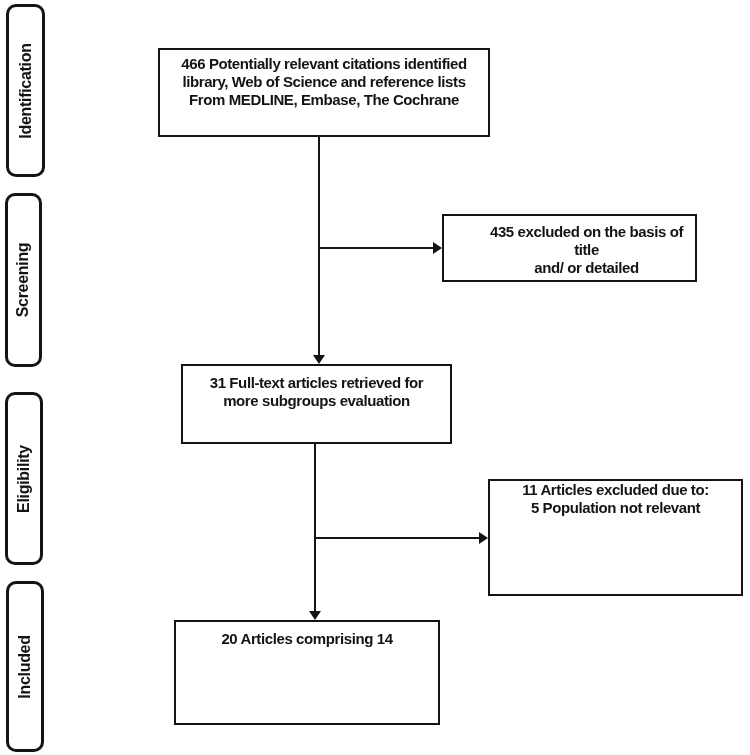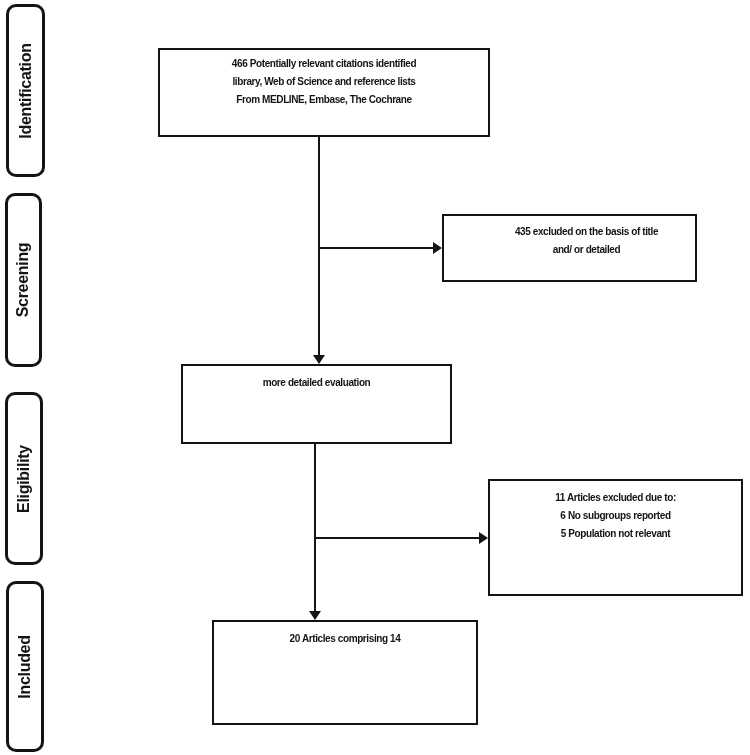--- a/index.html
+++ b/index.html
@@ -38,21 +38,21 @@
     color: var(--ink);
   }
 
   
   .fbox {
     position: absolute;
     border: 2.5px solid var(--ink);
     background: var(--paper);
     text-align: center;
     font-weight: 700;
-    font-size: 10px;
+    font-size: 15px;
     line-height: 18px;
     letter-spacing: -0.4px;
     color: var(--ink);
   }
   .fbox .bline { width: 100%; }
 
   
   .vline { position: absolute; width: 2px; background: var(--ink); }
   .hline { position: absolute; height: 2px; background: var(--ink); }
   .arr-down {
@@ -100,32 +100,32 @@
 
   <div class="hline" style="left:318px; top:247px; width:116px;"></div>
   <div class="arr-right" style="left:433px; top:242px;"></div>
 
   <div class="fbox" style="left:442px; top:214px; width:255px; height:68px; padding-top:7px;padding-left:34px;">
     <div class="bline">435 excluded on the basis of title</div>
     <div class="bline">and/ or detailed</div>
   </div>
 
   <div class="fbox" style="left:181px; top:364px; width:271px; height:80px; padding-top:8px;">
-    <div class="bline">more detailed evaluation</div>
+    <div class="bline">31 Full-text articles retrieved for</div>
+    <div class="bline">more subgroups evaluation</div>
   </div>
 
   <div class="vline" style="left:314px; top:444px; height:168px;"></div>
   <div class="arr-down" style="left:309px; top:611px;"></div>
 
   <div class="hline" style="left:314px; top:537px; width:166px;"></div>
   <div class="arr-right" style="left:479px; top:532px;"></div>
 
-  <div class="fbox" style="left:488px; top:479px; width:255px; height:117px; padding-top:8px;">
+  <div class="fbox" style="left:488px; top:479px; width:255px; height:117px; ">
     <div class="bline">11 Articles excluded due to:</div>
-    <div class="bline">6 No subgroups reported</div>
     <div class="bline">5 Population not relevant</div>
   </div>
 
-  <div class="fbox" style="left:174px; top:620px; width:266px; height:105px; padding-top:8px;margin-left:38px;">
+  <div class="fbox" style="left:174px; top:620px; width:266px; height:105px; padding-top:8px;">
     <div class="bline">20 Articles comprising 14</div>
   </div>
 
 </div>
 
 </body></html>

